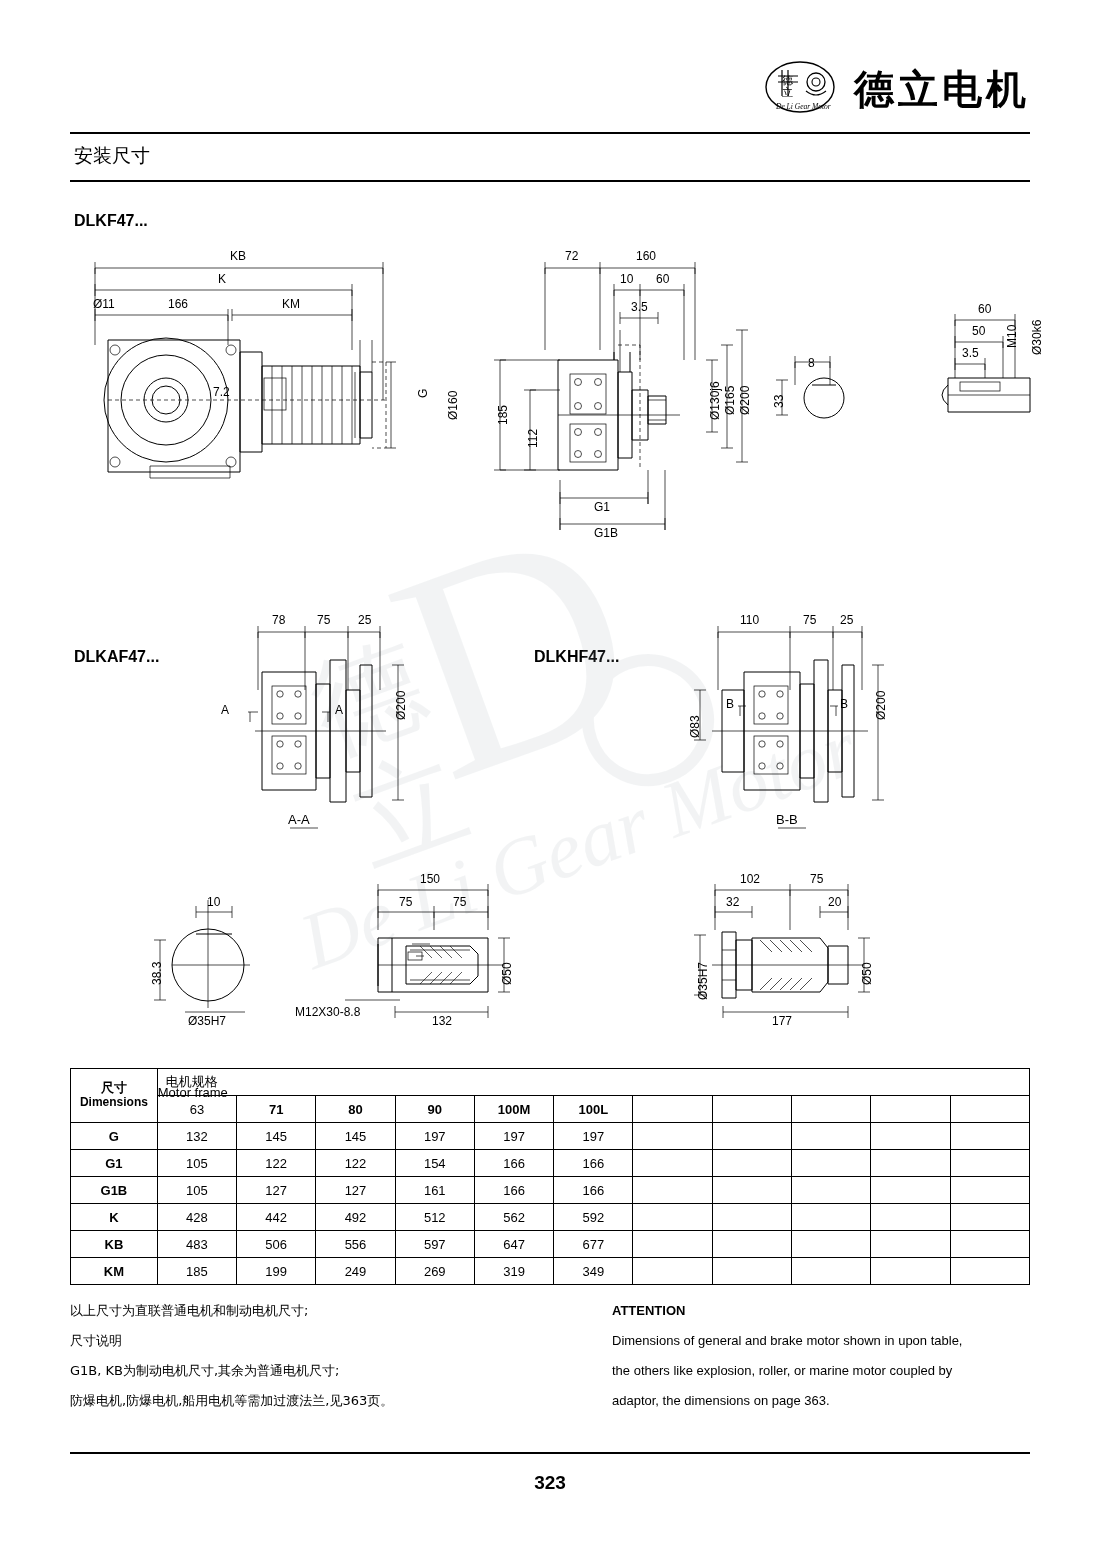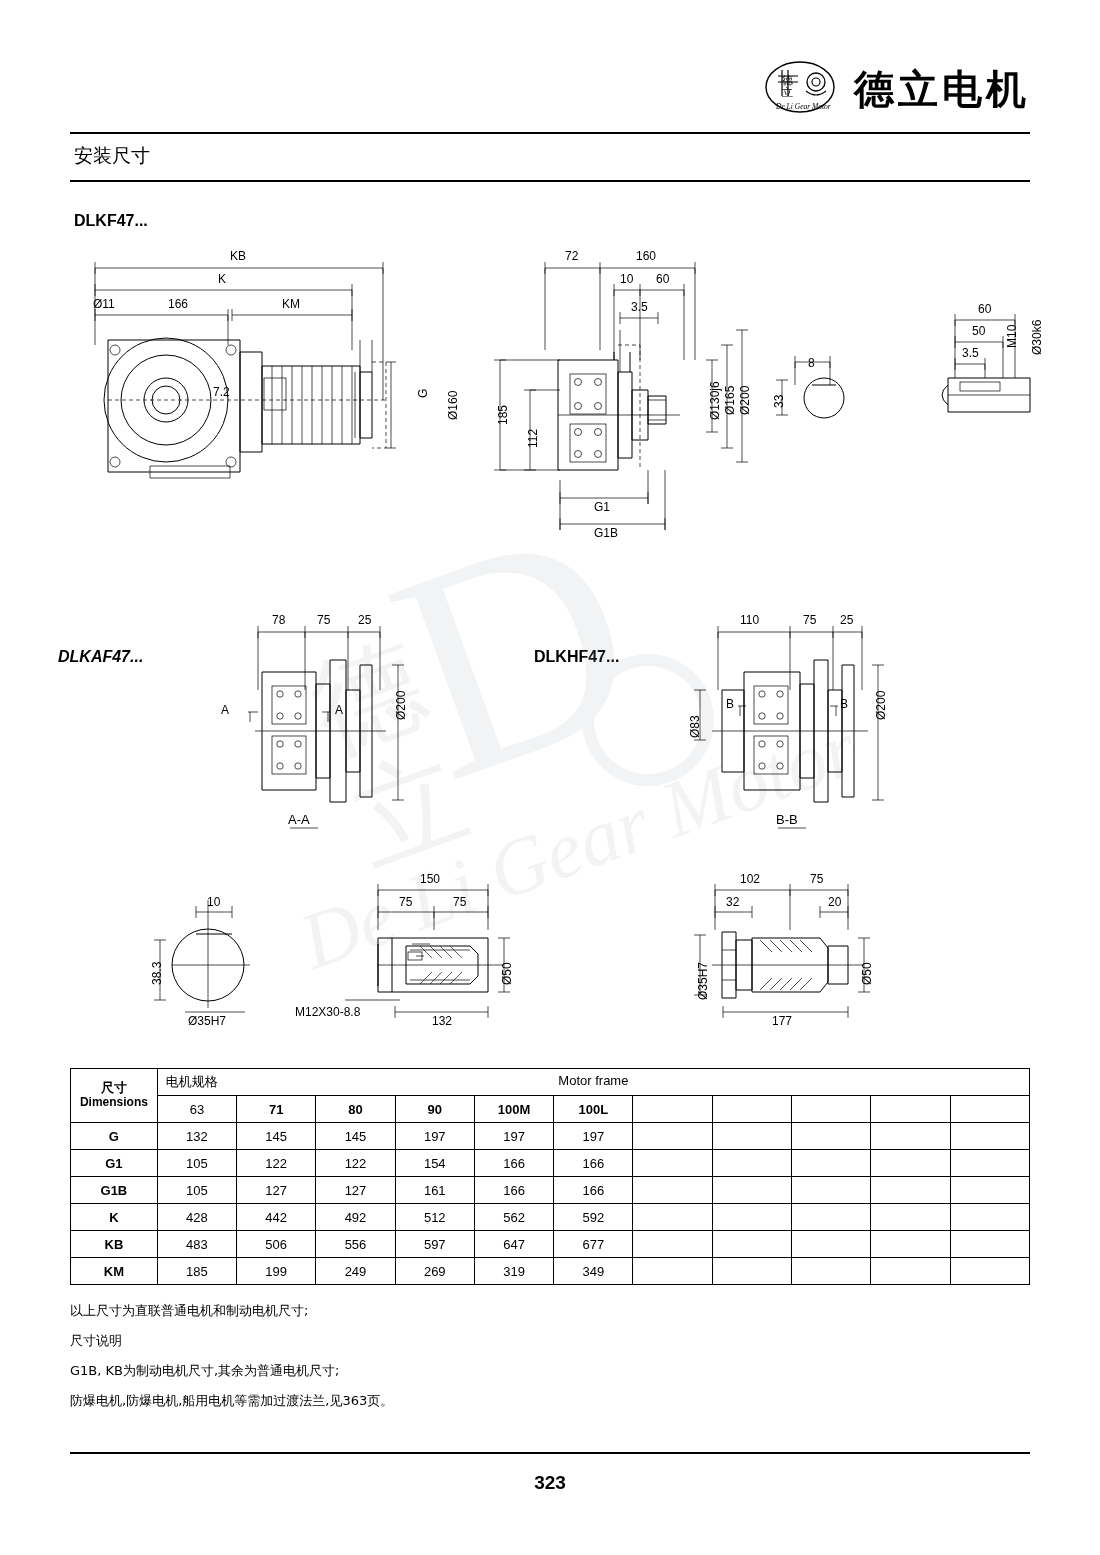--- a/index.html
+++ b/index.html
@@ -40,21 +40,21 @@
   .watermark{position:absolute;left:210px;top:545px;width:700px;height:510px;opacity:0.12;pointer-events:none;}
 
   
   .tbl{position:absolute;left:70px;top:1068px;width:960px;border-collapse:collapse;font-size:13px;}
   .tbl td,.tbl th{border:1px solid #000;height:26px;text-align:center;padding:0;}
   .tbl .lbl{width:80px;font-weight:700;}
   .tbl .cell{width:73px;}
   .tbl .hd-left{font-size:12px;line-height:1.15;}
   .tbl .hd-left .cn{font-size:13px;}
   .tbl .frame-head{text-align:left;padding-left:8px;font-size:13px;position:relative;}
-  .tbl .frame-head .ctr{position:absolute;left:0;right:0;text-align:center;}
+  .tbl .frame-head .ctr{position:absolute;left:0;right:0;text-align:left;margin-top:12px;}
 
   
   .notes-l{position:absolute;left:70px;top:1296px;font-size:13px;line-height:30px;font-family:"DejaVu Sans",sans-serif;}
   .notes-r{position:absolute;left:612px;top:1296px;font-size:13px;line-height:30px;}
   .notes-r .ttl{font-weight:700;}
 
   .foot-rule{position:absolute;left:70px;top:1452px;width:960px;height:2px;background:#000;}
   .pageno{position:absolute;left:0;right:0;top:1472px;text-align:center;font-size:19px;font-weight:700;}
 </style>
 </head>
@@ -76,21 +76,21 @@
       </svg>
     </div>
     <div class="logo-cn">德立电机</div>
   </div>
 
   <div class="rule top"></div>
   <div class="rule bottom"></div>
   <div class="hdr-left">安装尺寸</div>
 
   <div class="model-title">DLKF47...</div>
-  <div class="model-title2" style="left:58px;top:648px;font-style:italic;">DLKAF47...</div>
+  <div class="model-title2" style="left:74px;top:648px;">DLKAF47...</div>
   <div class="model-title2" style="left:534px;top:648px;">DLKHF47...</div>
 
   <div class="watermark">
     <svg width="700" height="510" viewBox="0 0 700 510">
       <g transform="rotate(-20 350 255)">
         <text x="250" y="200" font-size="300" font-family="Liberation Serif" fill="#9aa6ad">D</text>
         <text x="60" y="330" font-size="80" font-family="Liberation Serif" font-style="italic" fill="#9aa6ad">De Li Gear Motor</text>
         <circle cx="460" cy="210" r="60" fill="none" stroke="#9aa6ad" stroke-width="12"></circle>
         <text x="150" y="130" font-size="110" font-family="DejaVu Sans" fill="#9aa6ad">德</text>
         <text x="150" y="250" font-size="110" font-family="DejaVu Sans" fill="#9aa6ad">立</text>
@@ -655,16 +655,22 @@
     </tbody>
   </table>
 
   <div class="notes-l">
     <div>以上尺寸为直联普通电机和制动电机尺寸;</div>
     <div>尺寸说明</div>
     <div>G1B, KB为制动电机尺寸,其余为普通电机尺寸;</div>
     <div>防爆电机,防爆电机,船用电机等需加过渡法兰,见363页。</div>
   </div>
 
+  <div class="notes-r">
+    <div class="ttl">ATTENTION</div>
+    <div>Dimensions of general and brake motor shown in upon table,</div>
+    <div>the others like explosion, roller, or marine motor coupled by</div>
+    <div>adaptor, the dimensions on page 363.</div>
+  </div>
 
   <div class="foot-rule"></div>
   <div class="pageno">323</div>
 </div>
 
 </body></html>

